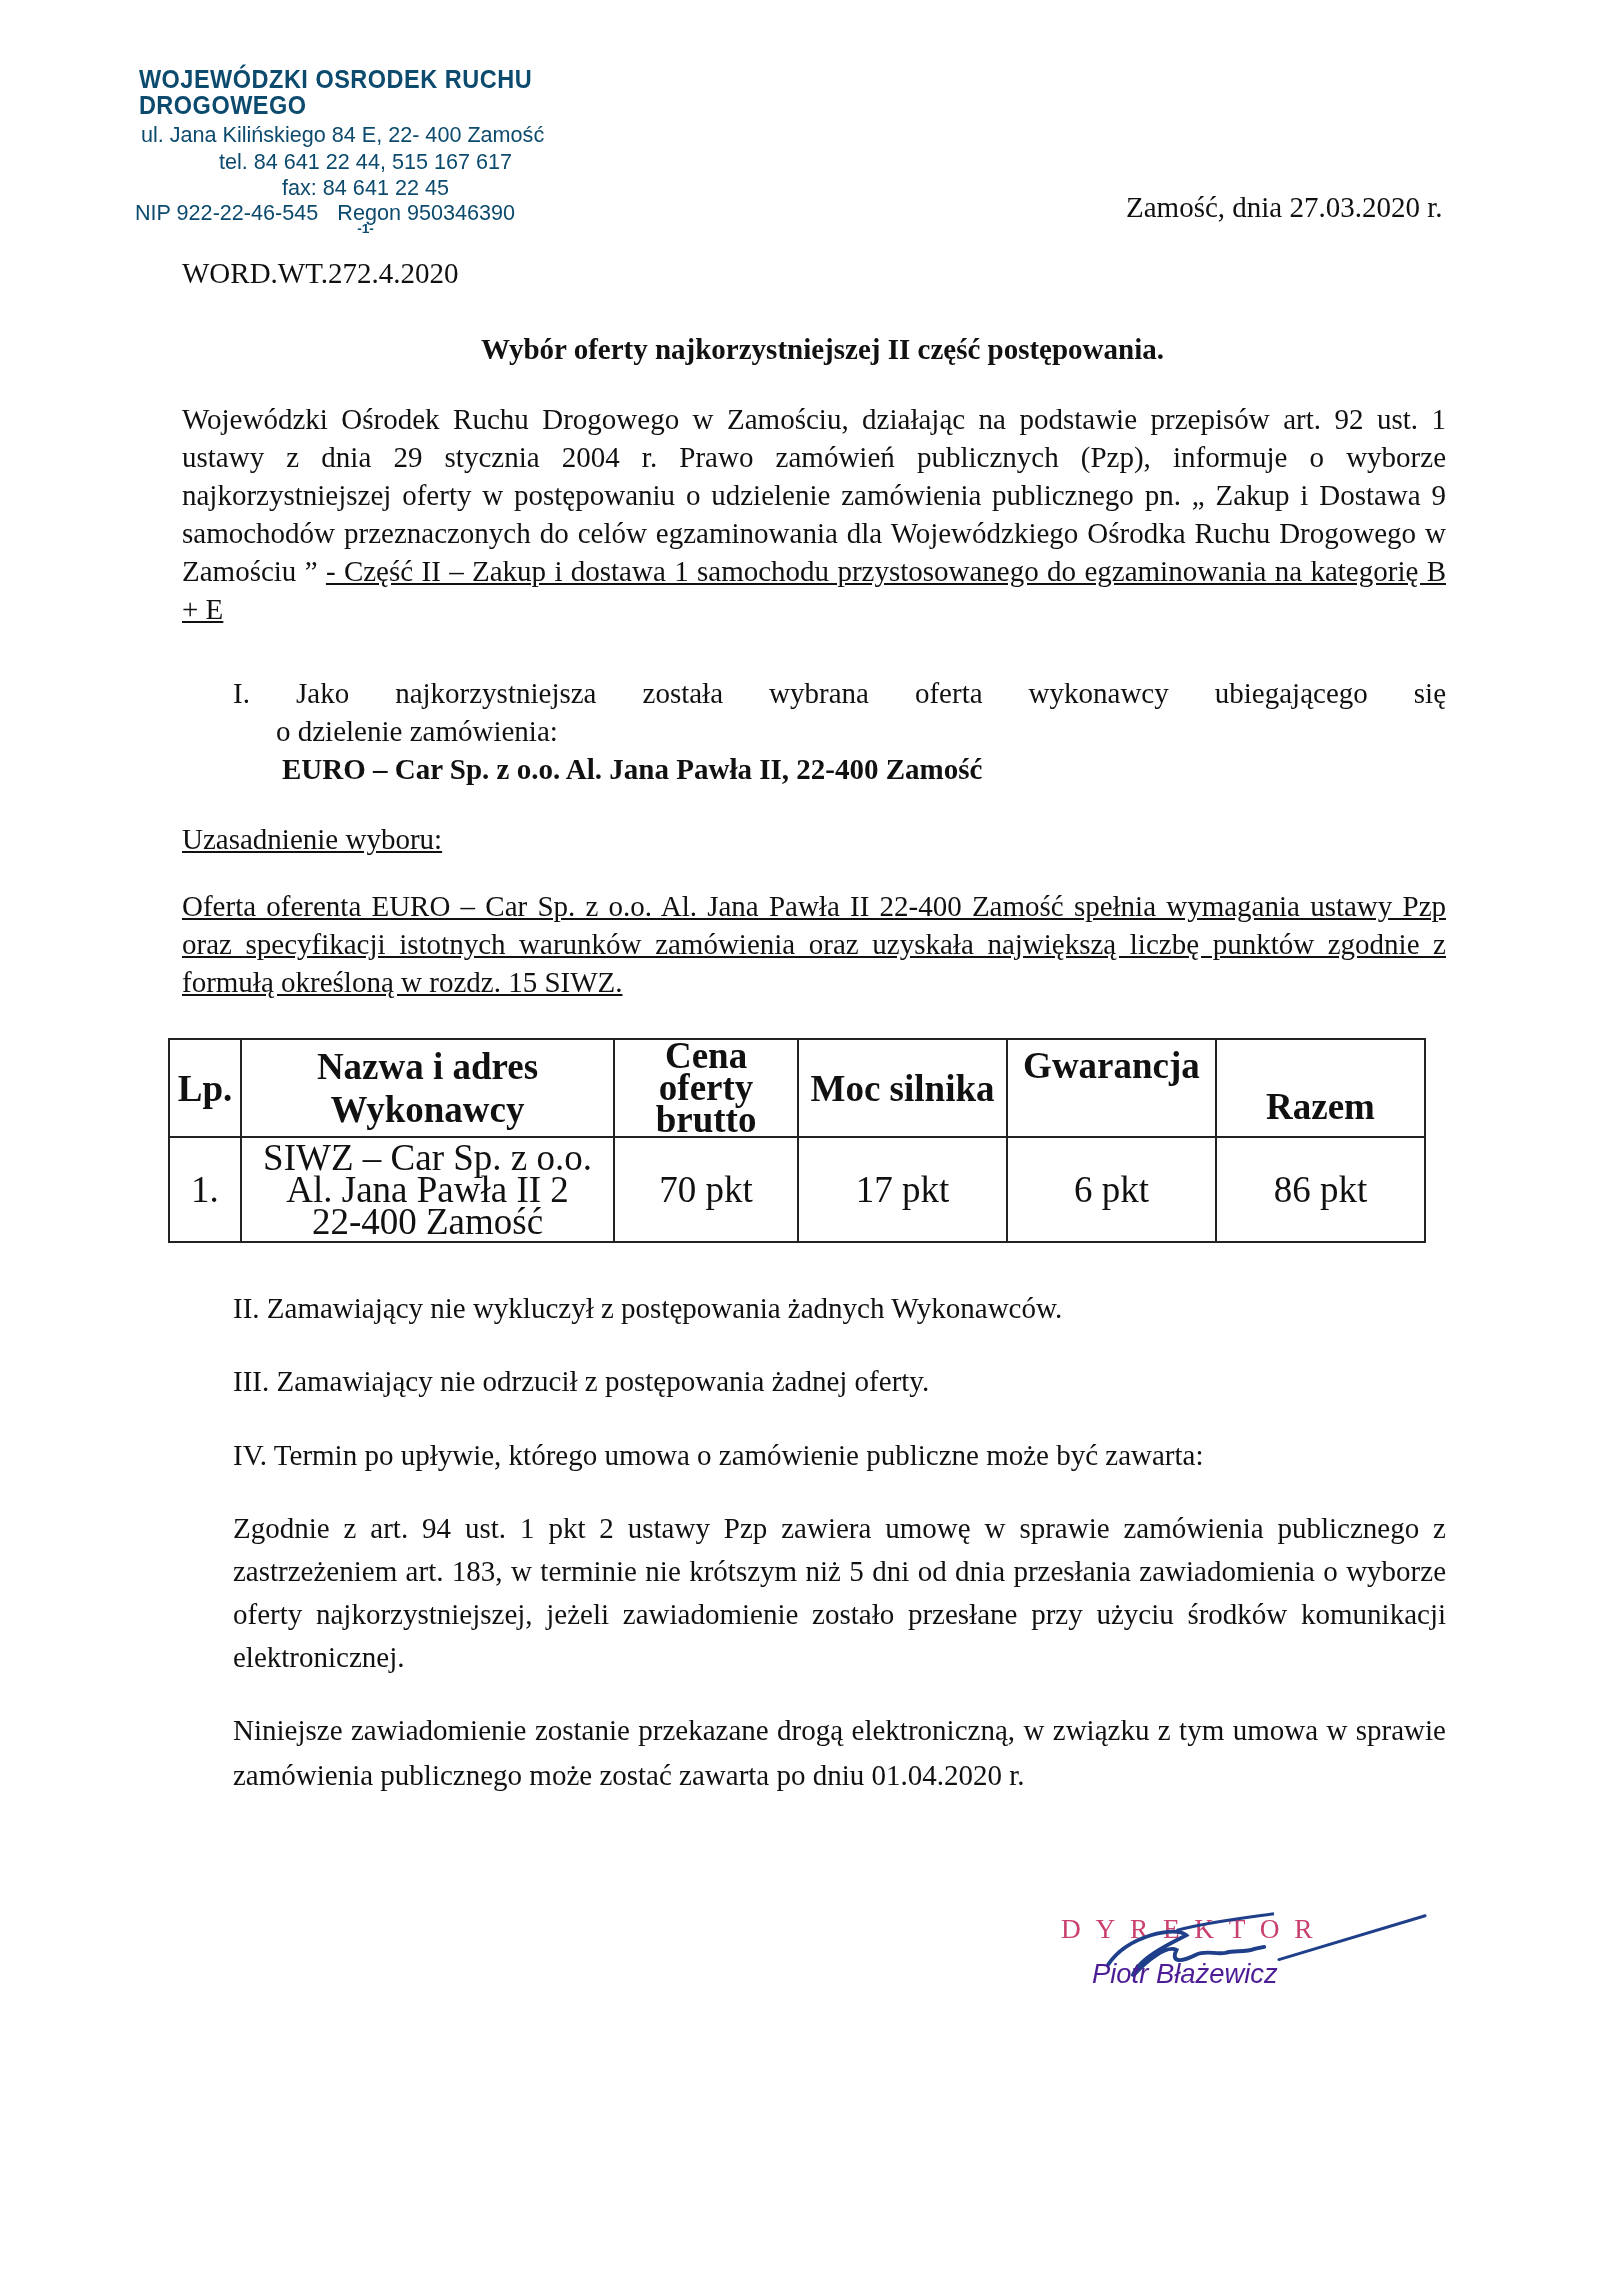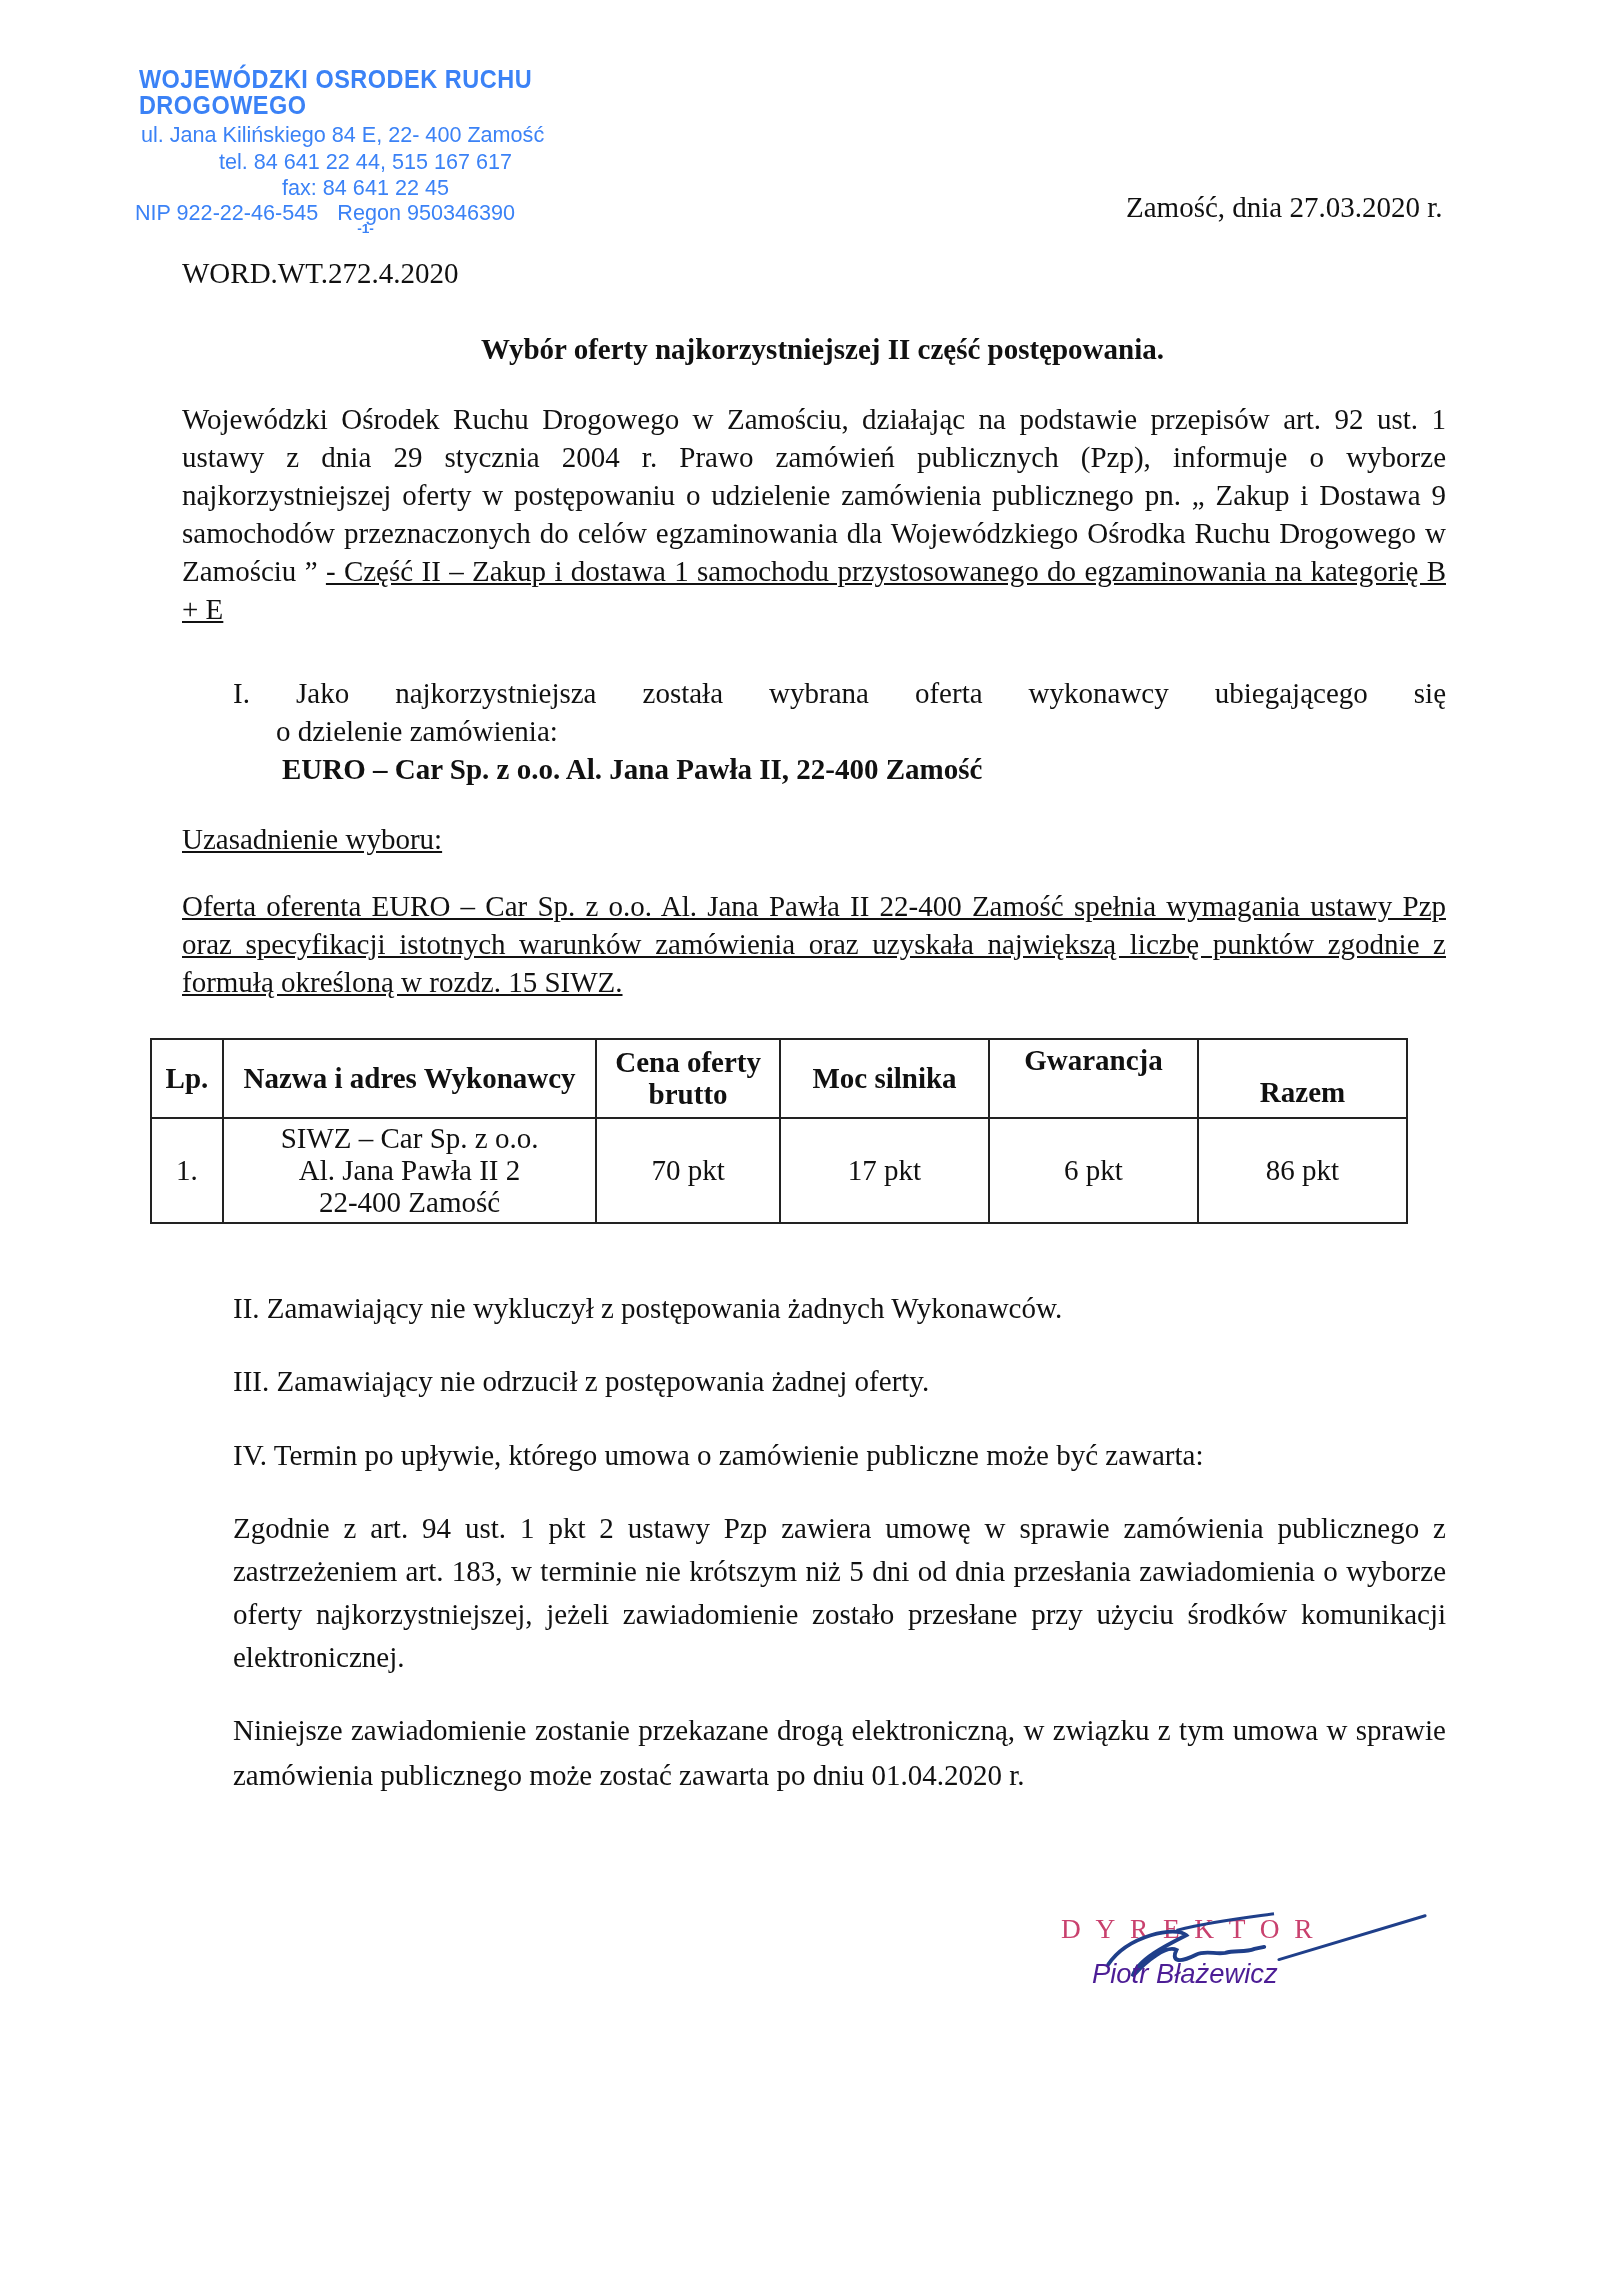--- a/index.html
+++ b/index.html
@@ -6,21 +6,21 @@
   body {
     width: 1621px; height: 2292px; position: relative; overflow: hidden;
     font-family: "Liberation Serif", "DejaVu Serif", serif;
     color: #111111;
   }
   .abs { position: absolute; }
 
   
   .stamp {
     left: 135px; top: 69px; width: 461px; text-align: center;
-    color: #3b82f6; font-family: "Liberation Sans", "DejaVu Sans", sans-serif;
+    color: #0c4a6e; font-family: "Liberation Sans", "DejaVu Sans", sans-serif;
     line-height: 1.0;
   }
   .stamp .org { font-weight: bold; font-size: 23.5px; letter-spacing: 0.5px; text-align:left; padding-left:3.9px; transform: scaleY(1.1); }
   .stamp .addr { font-size: 21.6px; margin-top: 7.8px; text-align:left; padding-left: 5.9px;}
   .stamp .tel { font-size: 21.6px; margin-top: 5.9px; }
   .stamp .fax { font-size: 21.6px; margin-top: 3.9px; }
   .stamp .nip { font-size: 21.6px; margin-top: 3.9px; text-align:left; display:flex; gap: 19px; padding-left: 0px;}
   .stamp .num { font-size: 13.7px; margin-top: -2px; font-weight: bold; }
 
   .place-date { left: 1078px; top: 191px; font-size: 29px; margin-left: 48px; }
@@ -32,22 +32,22 @@
 
   .p1 { top: 400px; }
   .section1 { left: 233px; top: 674px; width: 1213px; font-size: 29px; line-height: 38px; }
   .section1 .line1 { text-align: justify; text-align-last: justify; }
   .section1 .indent { padding-left: 43px; }
   .section1 .bold { font-weight: bold; padding-left: 49px; }
   .justif-h { left: 182px; top: 823px; font-size: 29px; text-decoration: underline; }
   .p2 { top: 887px; text-decoration: underline; }
 
   table.results {
-    position: absolute; left: 150px; top: 1038px; width: 1258px;
-    border-collapse: collapse; font-size: 29px;
+    position: absolute; left: 168px; top: 1038px; width: 1258px;
+    border-collapse: collapse; font-size: 37px;
   }
   table.results td, table.results th {
     border: 2px solid #222; text-align: center; vertical-align: middle; padding: 0 5.9px;
   }
   table.results th { font-weight: bold; height: 69px; }
   table.results td { height: 103px; line-height: 32px; }
 
   .sec { left: 233px; font-size: 29px; }
   .s2 { top: 1292px; }
   .s3 { top: 1365px; }

